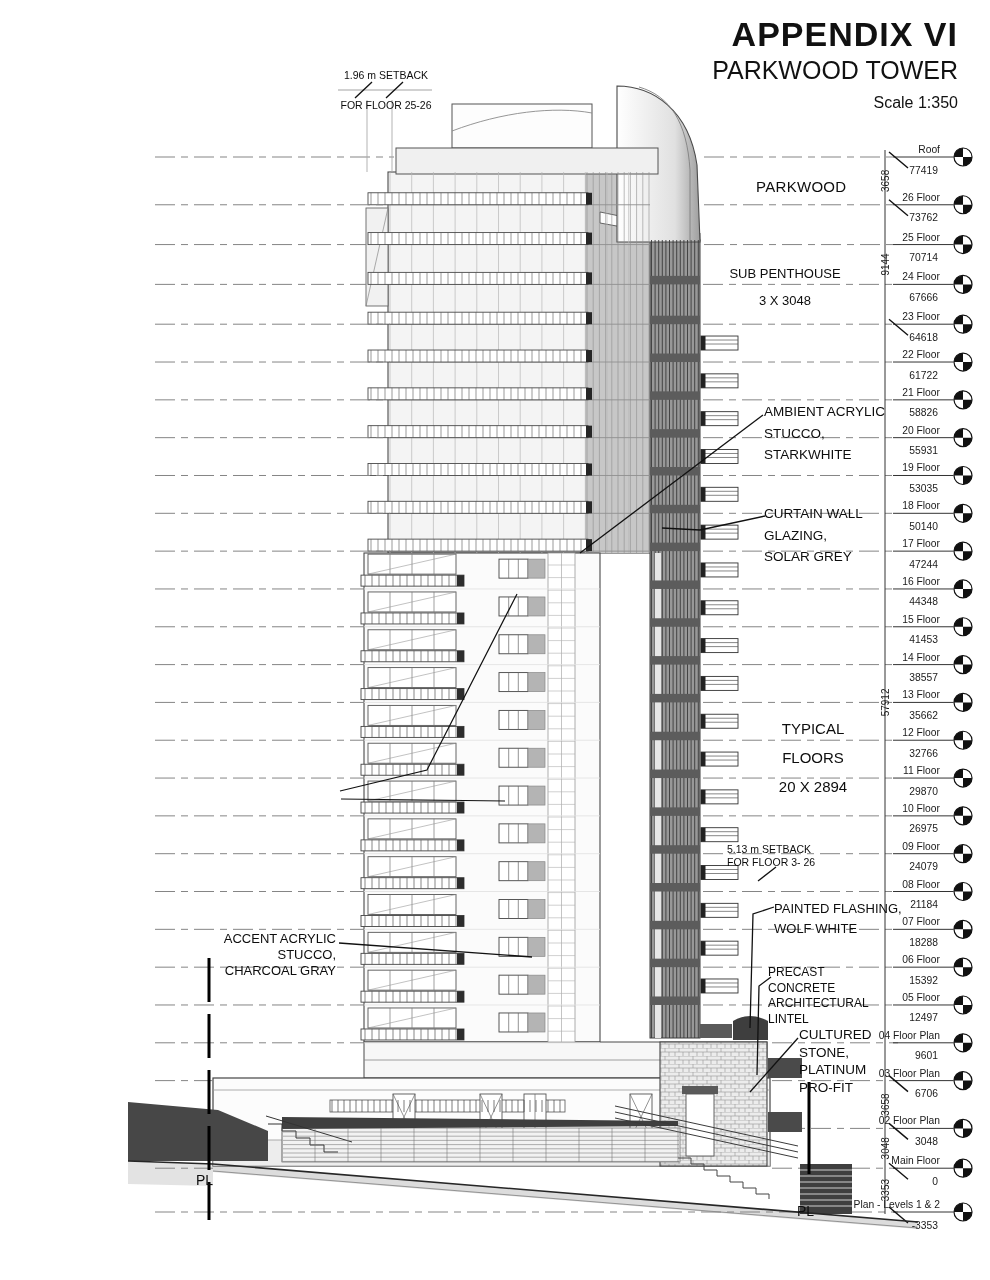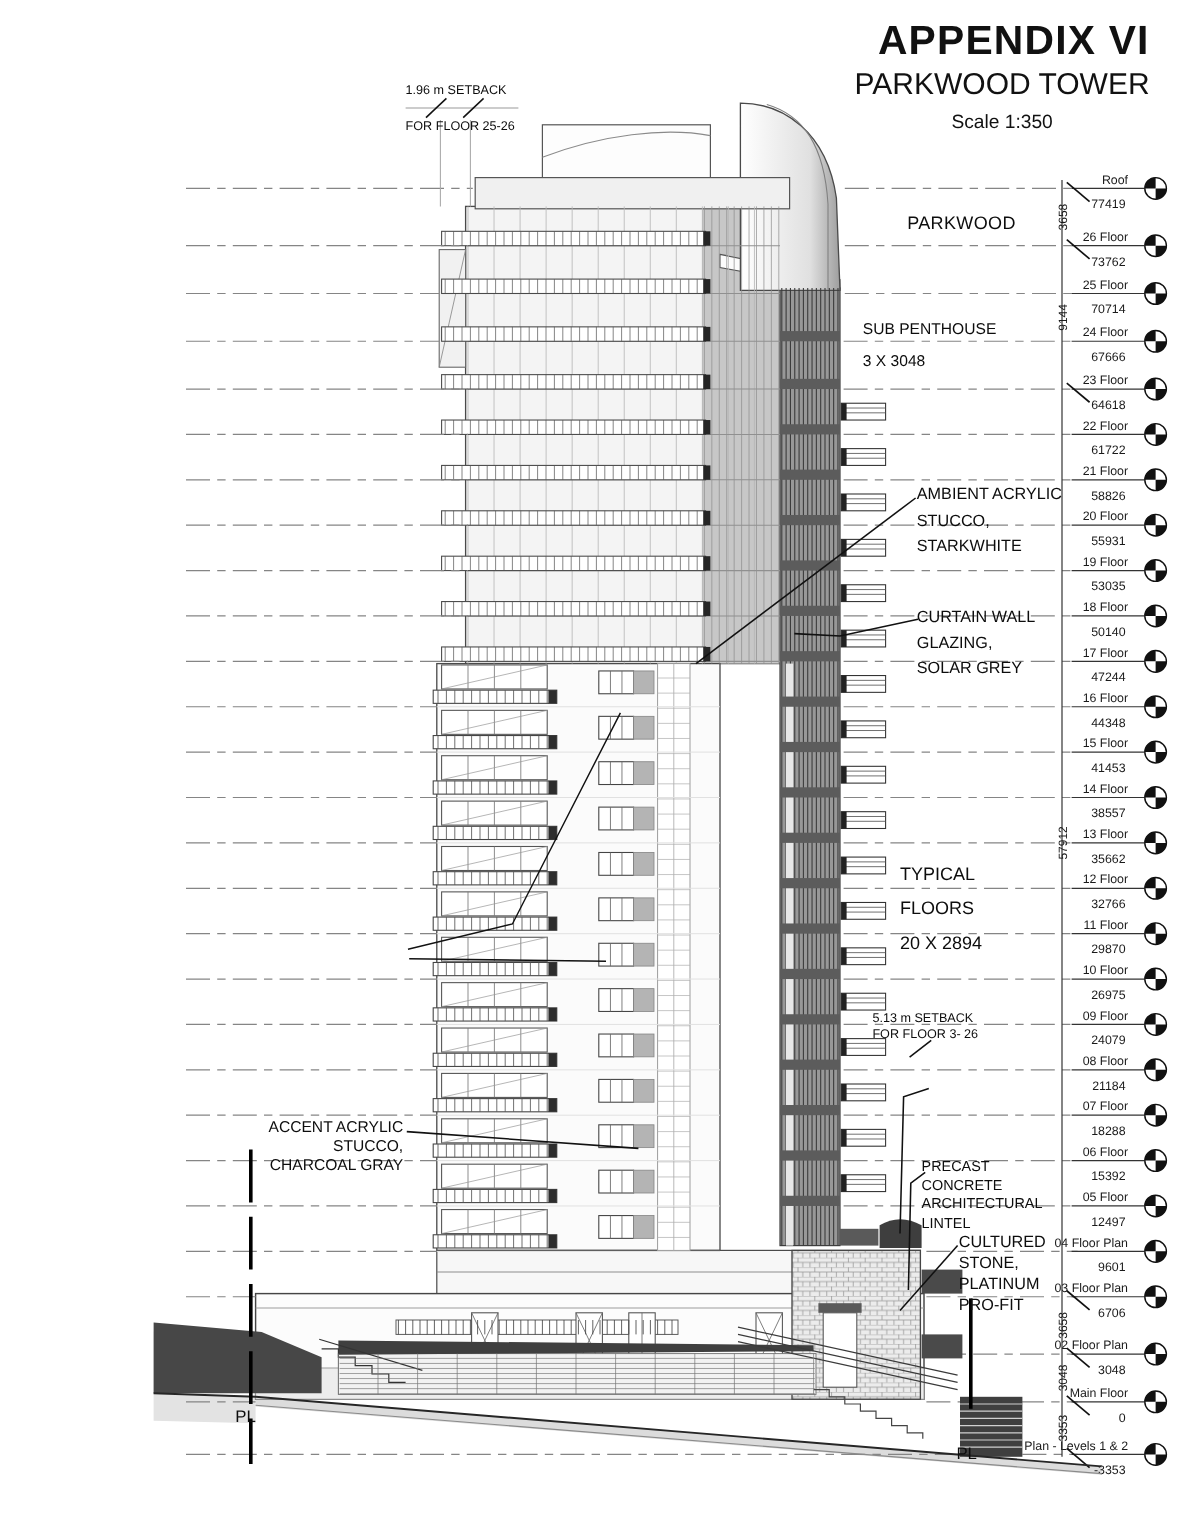--- a/index.html
+++ b/index.html
@@ -3,23 +3,23 @@
 <meta charset="utf-8">
 <style>
   html,body{margin:0;padding:0;background:#fff;}
   .sheet{position:relative;width:990px;height:1280px;background:#fff;overflow:hidden;
          font-family:"Liberation Sans",sans-serif;color:#111;}
   svg{position:absolute;left:0;top:0;}
   .titleblock{position:absolute;right:32px;top:16px;text-align:right;line-height:1.1;}
   .t1{font-size:34px;font-weight:bold;letter-spacing:1px;}
   .t2{font-size:25px;margin-top:4px;}
   .t3{font-size:24px;margin-top:4px;}
-  .t4{font-size:16px;margin-top:9px;text-align:center;}
+  .t4{font-size:16px;margin-top:9px;}
   .lbl{position:absolute;font-size:13px;line-height:16px;color:#0d0d0d;white-space:pre-line;}
-  .ctr{}
+  .ctr{text-align:center;}
   .rgt{text-align:right;}
 </style>
 </head>
 <body>
 
 <div class="sheet">
 
 <svg id="drawing" width="990" height="1280" viewBox="0 0 990 1280">
   <defs>
     <linearGradient id="sailG" x1="0" y1="0" x2="1" y2="0">
@@ -1281,20 +1281,22 @@
 <div class="lbl" style="left:764px;top:401px;font-size:13.5px;line-height:21.5px;">AMBIENT ACRYLIC
 STUCCO,
 STARKWHITE</div>
 <div class="lbl" style="left:764px;top:503px;font-size:13.5px;line-height:21.5px;">CURTAIN WALL
 GLAZING,
 SOLAR GREY</div>
 <div class="lbl ctr" style="left:750px;top:714px;width:126px;font-size:15px;line-height:29px;">TYPICAL FLOORS
 20 X 2894</div>
 <div class="lbl" style="left:727px;top:843px;font-size:10.5px;line-height:13px;">5.13 m SETBACK
 FOR FLOOR 3- 26</div>
+<div class="lbl" style="left:774px;top:899px;font-size:13px;line-height:20px;">PAINTED FLASHING,
+WOLF WHITE</div>
 <div class="lbl rgt" style="left:210px;top:931px;width:126px;font-size:13px;line-height:16px;">ACCENT ACRYLIC
 STUCCO,
 CHARCOAL GRAY</div>
 <div class="lbl" style="left:768px;top:965px;font-size:12px;line-height:15.5px;">PRECAST
 CONCRETE
 ARCHITECTURAL
 LINTEL</div>
 <div class="lbl" style="left:799px;top:1026px;font-size:13.5px;line-height:17.5px;">CULTURED
 STONE,
 PLATINUM

